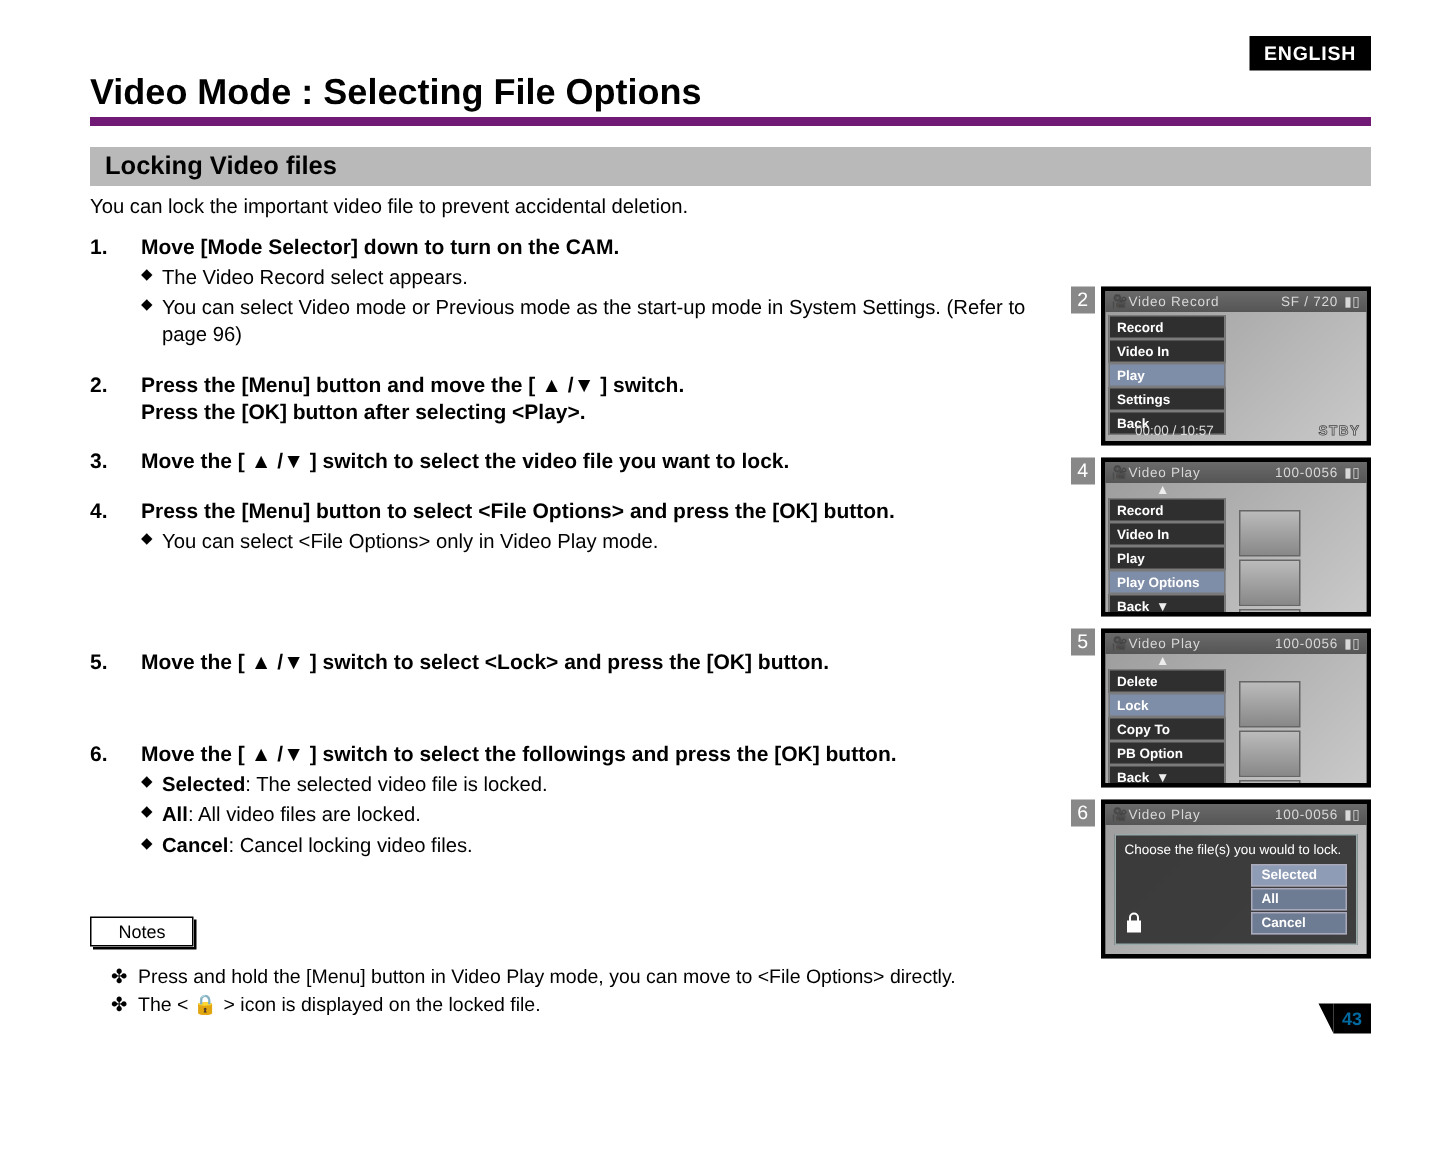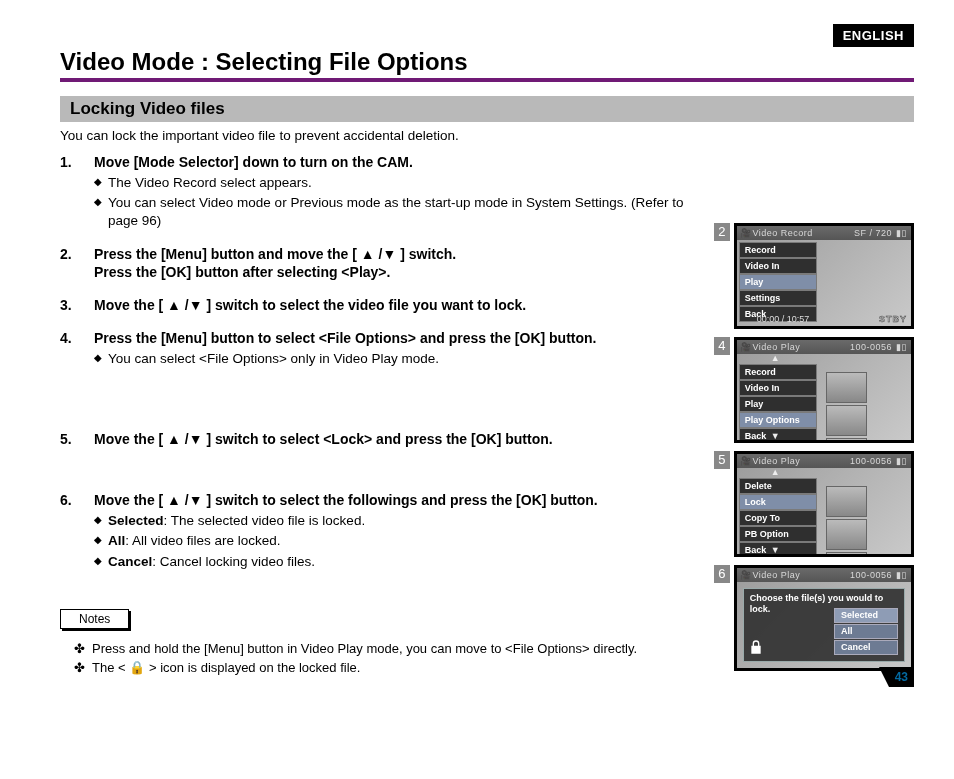--- a/index.html
+++ b/index.html
@@ -21,36 +21,36 @@
     font-weight: bold;
     padding: 4px 10px;
     font-size: 13px;
     letter-spacing: 0.5px;
   }
   h1.page-title {
     font-size: 24px;
     font-weight: bold;
     margin: 18px 0 4px 0;
     padding-bottom: 2px;
-    border-bottom: 4px solid #701a75;
+    border-bottom: 6px solid #701a75;
   }
   h2.section-title {
     font-size: 17px;
     font-weight: bold;
     background: #b9b9b9;
     padding: 3px 10px;
     margin: 14px 0 6px 0;
   }
   .intro {
     margin: 6px 0 10px 0;
     font-size: 13.5px;
   }
   .content-row {
     display: flex;
-    align-items: flex-end;
+    align-items: center;
   }
   .steps {
     flex: 1;
     padding-right: 18px;
   }
   ol.steps-list {
     list-style: none;
     counter-reset: step;
     padding: 0;
     margin: 0;
@@ -243,21 +243,21 @@
     top:6px;
     left:6px;
     right:6px;
     bottom:6px;
     background: rgba(50,50,50,0.92);
     border:1px solid #9aa;
     padding:4px 6px;
     font-size:9px;
   }
   .dialog .dlg-text {
-    font-weight:bold;
+    font-weight:normal;
     color:#fff;
     line-height:1.2;
     margin-bottom:24px;
   }
   .dialog .options {
     position:absolute;
     right:6px;
     bottom:6px;
     width:64px;
   }

